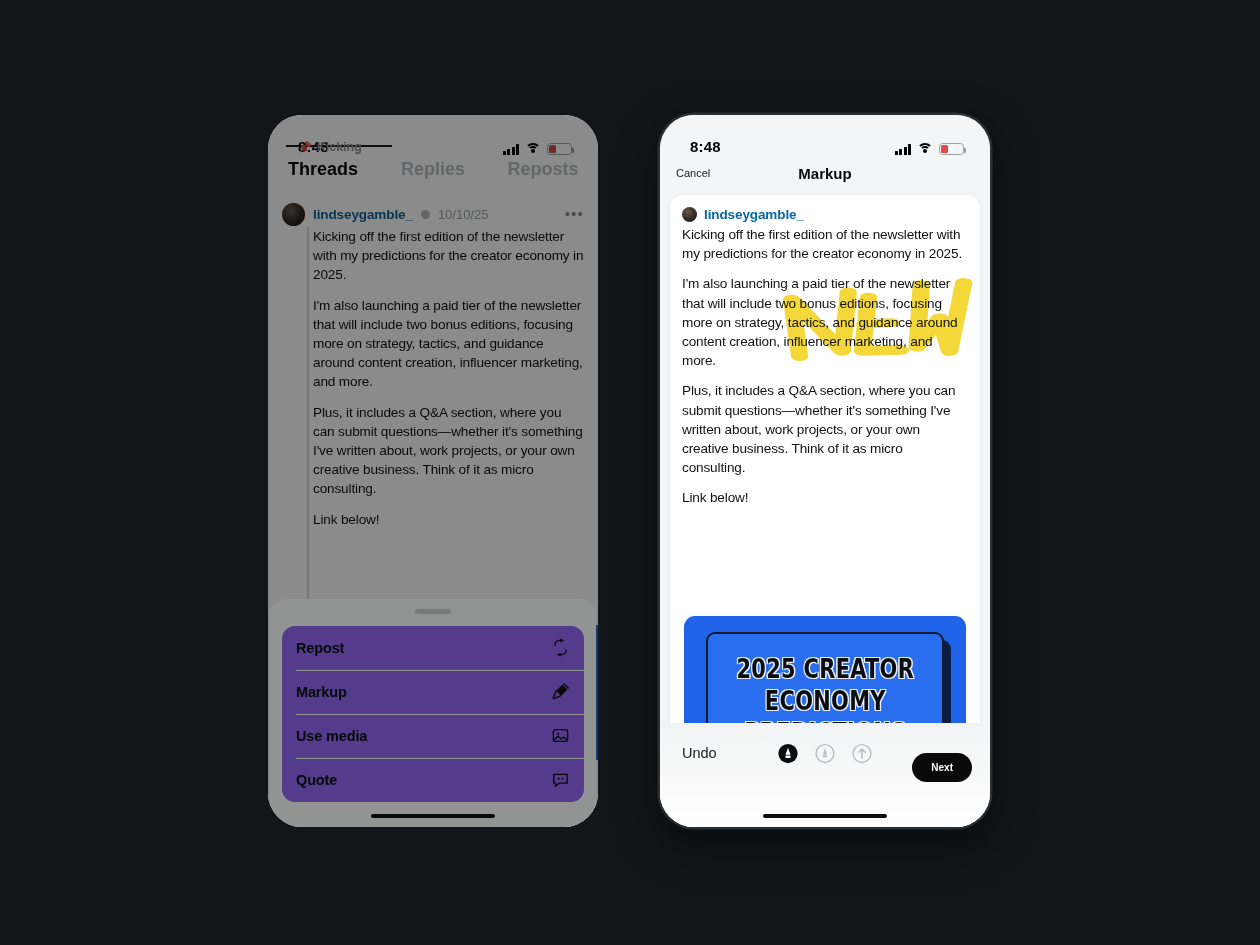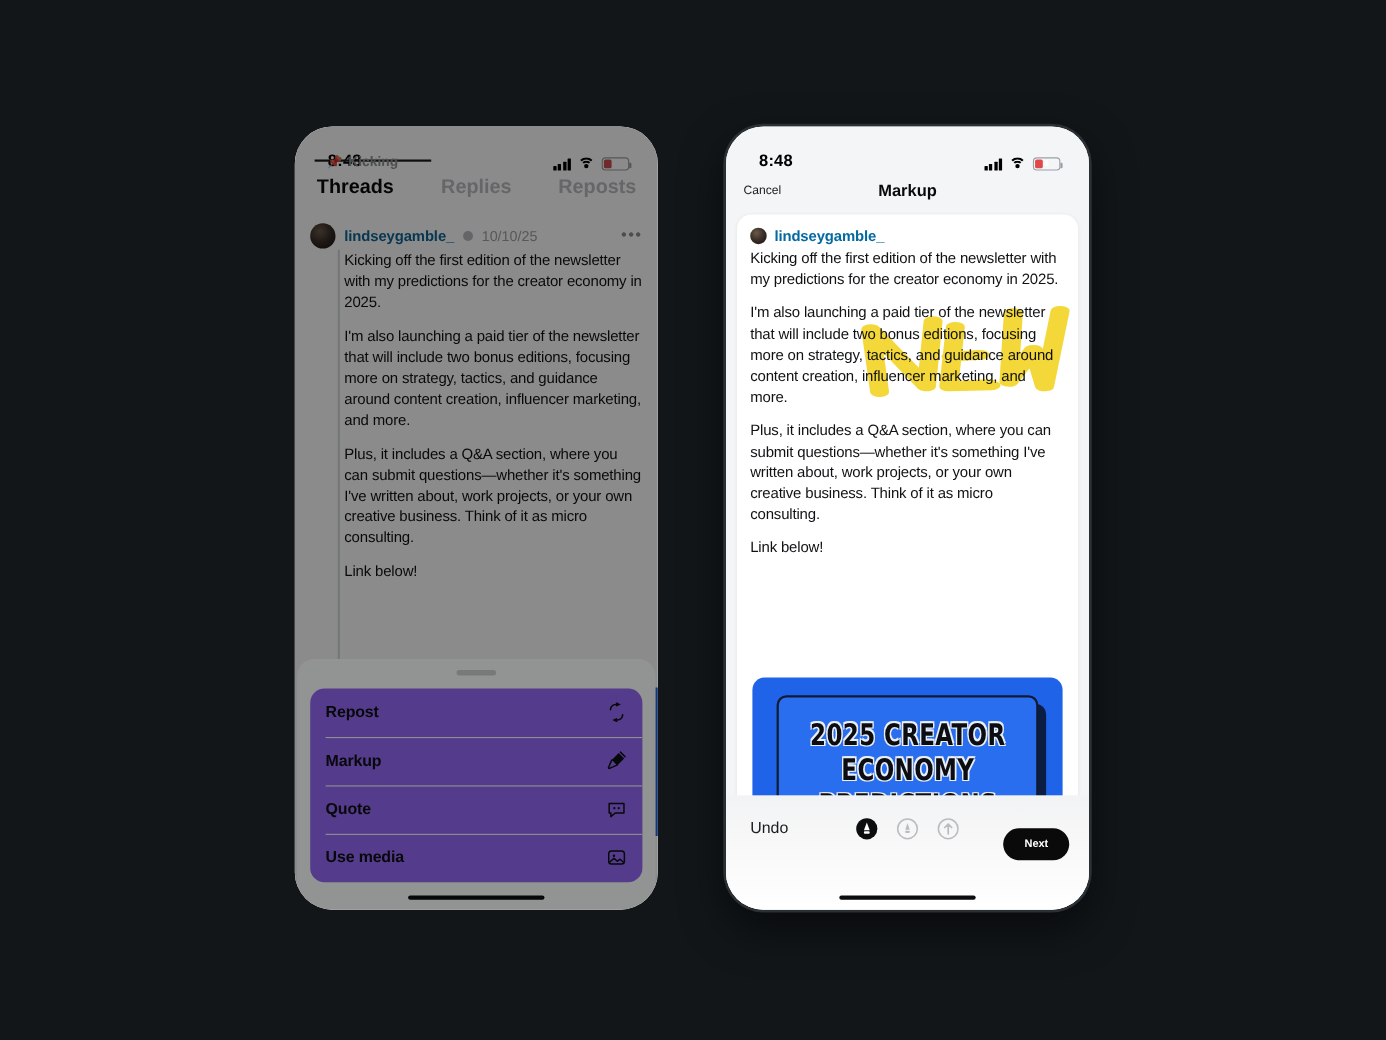--- a/index.html
+++ b/index.html
@@ -232,37 +232,37 @@
             <span class="menu-icon">
               <svg viewBox="0 0 24 24" fill="none" stroke="currentColor" stroke-width="1.7" stroke-linecap="round" stroke-linejoin="round">
                 <path d="M14.5 3.2 20.8 9.5l-8 8-6.3-6.3z" fill="currentColor" stroke="none"></path>
                 <path d="M6.5 11.2 2.8 19.8c-.3.7.4 1.4 1.1 1.1l8.6-3.7"></path>
                 <path d="M16.5 2.2 21.8 7.5"></path>
               </svg>
             </span>
           </div>
 
           <div class="menu-item">
+            <span class="menu-label">Use media</span>
+            <span class="menu-icon">
+              <svg viewBox="0 0 24 24" fill="none" stroke="currentColor" stroke-width="1.7" stroke-linejoin="round">
+                <rect x="3" y="4.5" width="18" height="15" rx="3.2"></rect>
+                <circle cx="9" cy="10" r="1.4" fill="currentColor" stroke="none"></circle>
+                <path d="M4 17.5 9 13l4 3.4 3-2.4 4 3.5"></path>
+              </svg>
+            </span>
+          </div>
+
+          <div class="menu-item">
             <span class="menu-label">Quote</span>
             <span class="menu-icon">
               <svg viewBox="0 0 24 24" fill="none" stroke="currentColor" stroke-width="1.7" stroke-linejoin="round">
                 <path d="M3.5 5.5h17v11h-10l-5 4.2v-4.2h-2z"></path>
                 <circle cx="9.5" cy="11" r="1.3" fill="currentColor" stroke="none"></circle>
                 <circle cx="14.5" cy="11" r="1.3" fill="currentColor" stroke="none"></circle>
-              </svg>
-            </span>
-          </div>
-
-          <div class="menu-item">
-            <span class="menu-label">Use media</span>
-            <span class="menu-icon">
-              <svg viewBox="0 0 24 24" fill="none" stroke="currentColor" stroke-width="1.7" stroke-linejoin="round">
-                <rect x="3" y="4.5" width="18" height="15" rx="3.2"></rect>
-                <circle cx="9" cy="10" r="1.4" fill="currentColor" stroke="none"></circle>
-                <path d="M4 17.5 9 13l4 3.4 3-2.4 4 3.5"></path>
               </svg>
             </span>
           </div>
 
         </div>
         <div class="home-ind"></div>
       </div>
 
     </div>
   </div>

